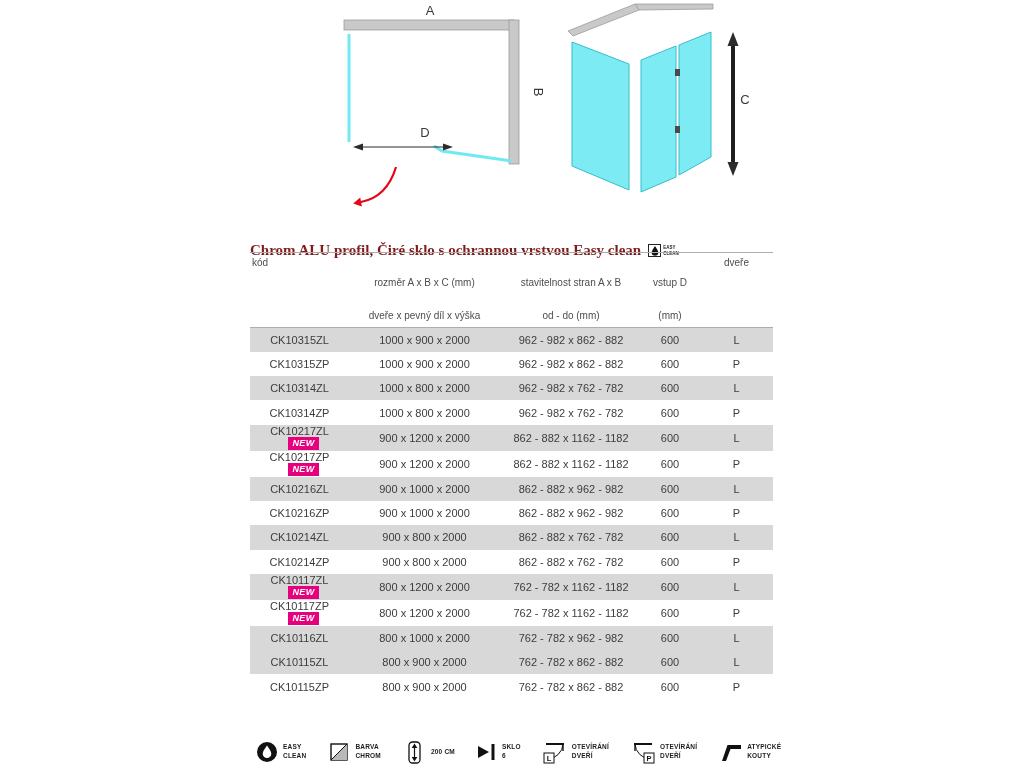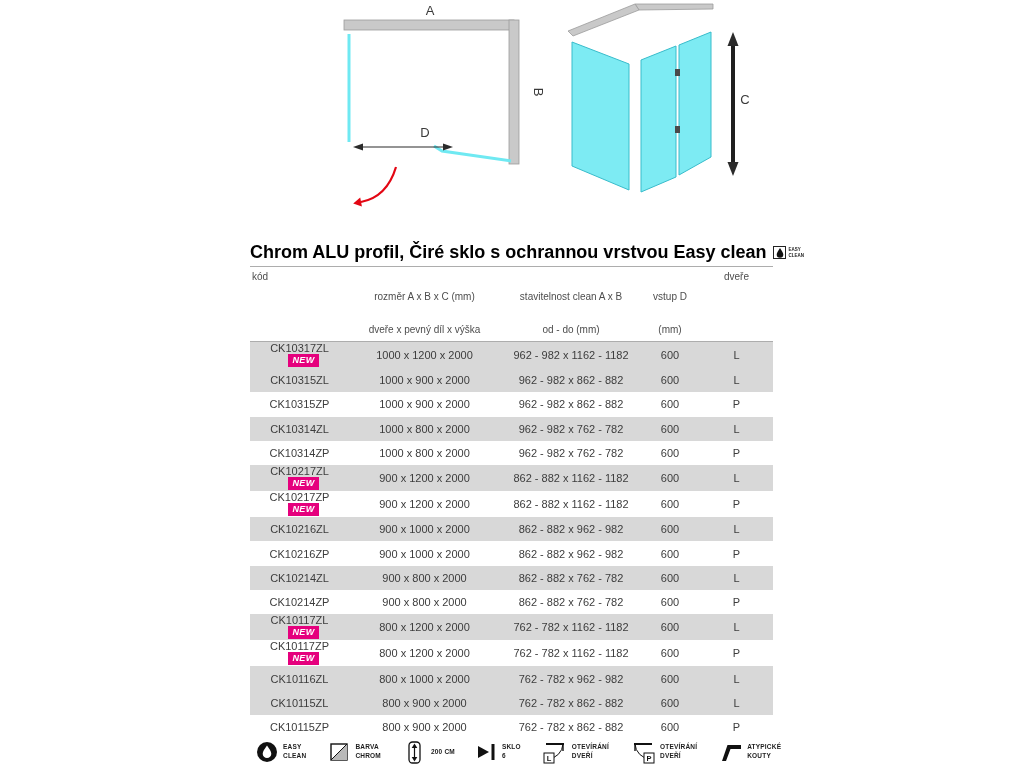--- a/index.html
+++ b/index.html
@@ -24,27 +24,27 @@
   .hinge{ fill:#4a4a4a; }
   .dim-label{ font-size:13px; fill:#3a3a3a; font-family:"Liberation Sans",sans-serif; text-anchor:middle; }
   .dim-line{ stroke:#2b2b2b; stroke-width:1.1; }
   .dim-fill{ fill:#2b2b2b; }
   .c-arrow{ stroke:#1f1f1f; stroke-width:4; }
   .red-arc{ stroke:var(--arrow-red); stroke-width:2.2; fill:none; }
   .red-fill{ fill:var(--arrow-red); }
 
   
   .title-row{ position:absolute; left:250px; top:242px; width:523px; display:flex; align-items:center; }
-  .title-row h1{ font-size:18px; font-weight:bold; color:#000000; white-space:nowrap; }
+  .title-row h1{ font-size:15px; font-weight:bold; color:#7f1d1d; white-space:nowrap;font-family:Liberation Serif, serif; }
   .title-badge{ display:inline-flex; align-items:center; margin-left:7px; gap:2px; }
   .tb-box{ width:13px; height:13px; border:1px solid #222; display:flex; align-items:center; justify-content:center; flex:none; }
   .tb-text{ display:flex; flex-direction:column; font-size:4.5px; font-weight:bold; color:#222; line-height:1.3; }
 
   
-  .spec-table{ position:absolute; left:250px; top:266px; width:523px; border-collapse:collapse; table-layout:fixed; }
+  .spec-table{ position:absolute; left:250px; top:252px; width:523px; border-collapse:collapse; table-layout:fixed; }
   .spec-table thead tr{ border-top:1px solid #adadad; border-bottom:1px solid #adadad; }
   .spec-table th{ font-weight:normal; font-size:10px; color:#4d4d4d; text-align:center; padding:4px 0 5px; line-height:1.25; vertical-align:top; }
   .spec-table th span{ display:block;margin-top:20px; }
   th.col-kod, td.col-kod{ text-align:left; padding-left:2px; }
   .spec-table td{ font-size:11px; color:#3c3c3c; text-align:center; height:24.3px; vertical-align:middle; }
   tr.shade{ background:var(--row-gray); }
   .new-badge{ display:inline-block; background:var(--accent-pink); color:#fff; font-size:9px; font-weight:bold; font-style:italic; padding:1px 5px 2px; margin-left:8px; letter-spacing:.3px; transform:translateY(-1px); }
 
   
   .footer{ position:absolute; left:256px; top:740px; display:flex; align-items:center; gap:22px; }
@@ -114,39 +114,32 @@
         <col style="width:73px">
     </colgroup>
     <thead>
       <tr>
         <th class="col-kod">kód</th>
         <th>
           <span>rozměr A x B x C (mm)</span>
           <span>dveře x pevný díl x výška</span>
         </th>
         <th>
-          <span>stavitelnost clean A x B</span>
+          <span>stavitelnost stran A x B</span>
           <span>od - do (mm)</span>
         </th>
         <th>
           <span>vstup D</span>
           <span>(mm)</span>
         </th>
         <th>dveře</th>
       </tr>
     </thead>
     <tbody>
         <tr class="shade">
-          <td class="col-kod"><span>CK10317ZL</span><span class="new-badge">NEW</span></td>
-          <td>1000 x 1200 x 2000</td>
-          <td>962 - 982 x 1162 - 1182</td>
-          <td>600</td>
-          <td>L</td>
-        </tr>
-        <tr class="shade">
           <td class="col-kod"><span>CK10315ZL</span></td>
           <td>1000 x 900 x 2000</td>
           <td>962 - 982 x 862 - 882</td>
           <td>600</td>
           <td>L</td>
         </tr>
         <tr>
           <td class="col-kod"><span>CK10315ZP</span></td>
           <td>1000 x 900 x 2000</td>
           <td>962 - 982 x 862 - 882</td>

